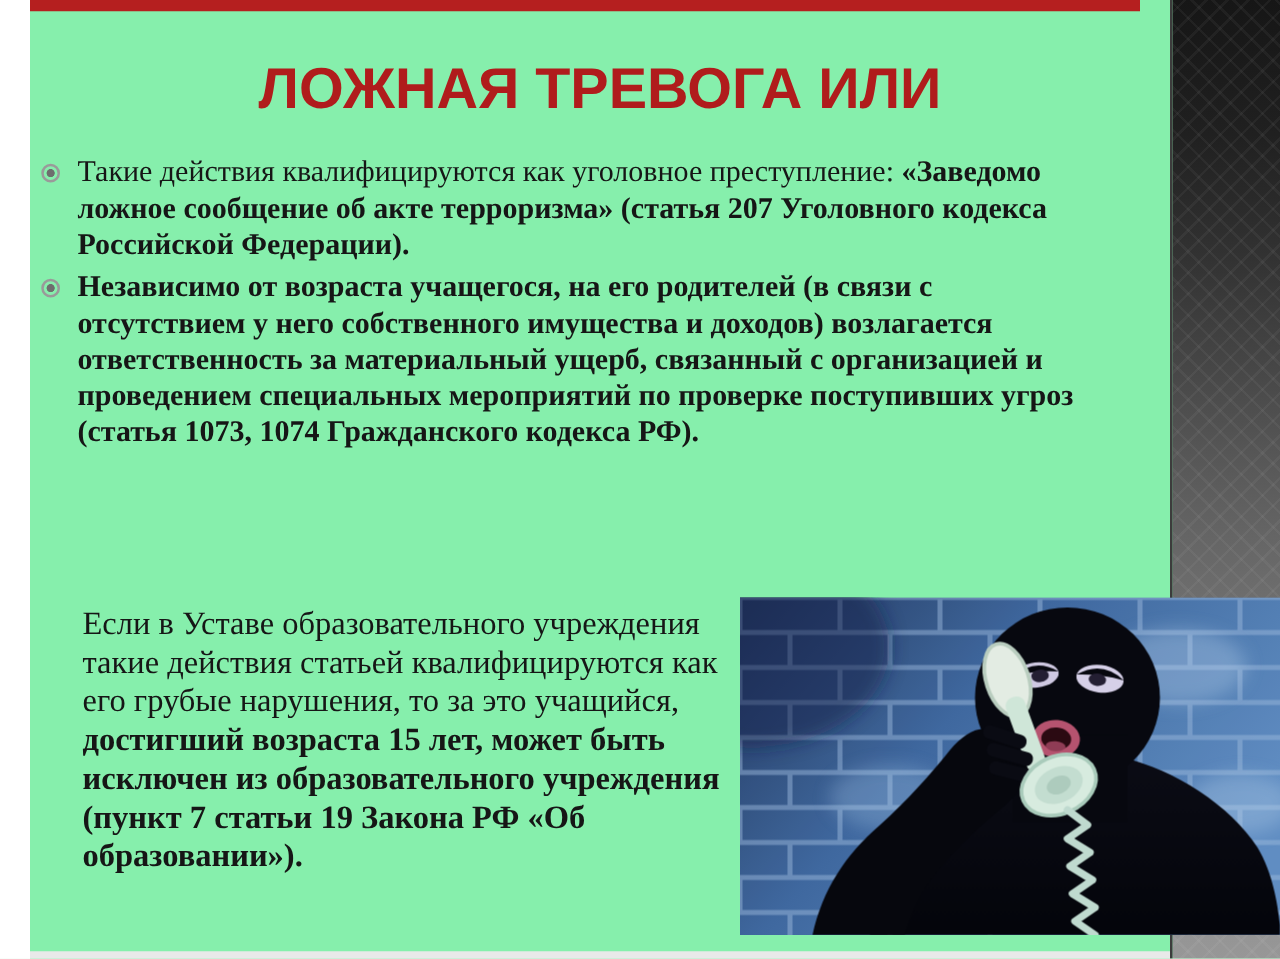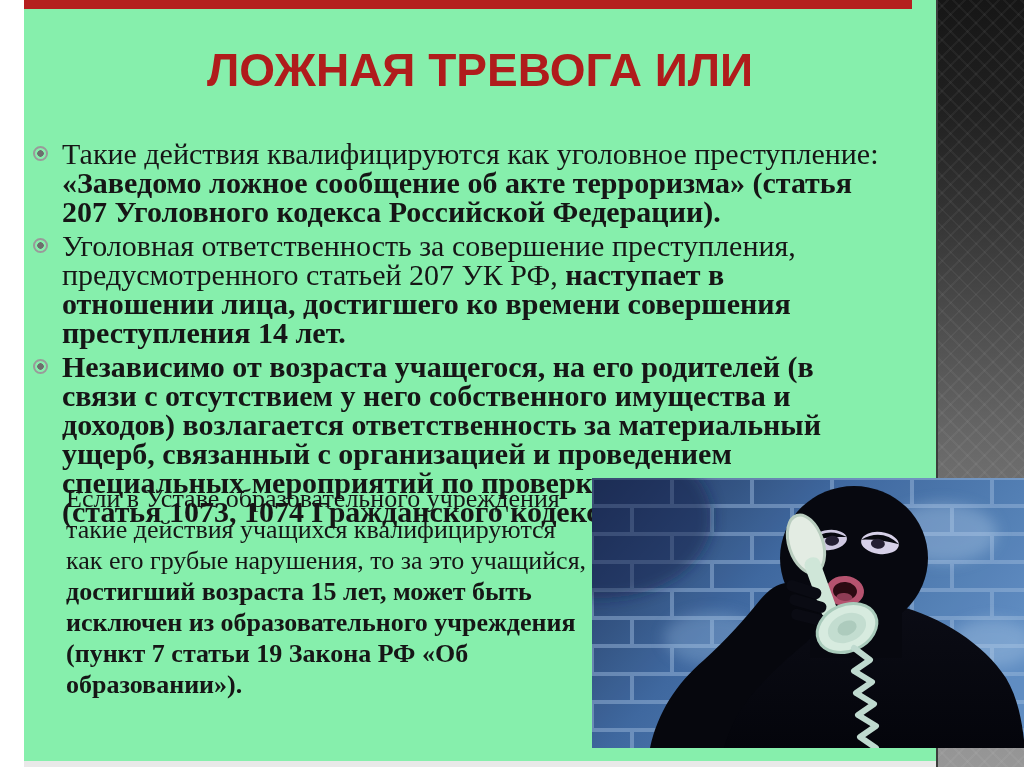--- a/index.html
+++ b/index.html
@@ -17,22 +17,22 @@
       linear-gradient(180deg,#161616 0%,#202020 14%,#343434 28%,#4d4d4d 42%,
                       #656565 56%,#787878 70%,#888888 84%,#979797 100%);}
 
   .bottom-edge{position:absolute;bottom:0;left:0;width:912px;height:6px;background:#e9e9e9;}
 
   .title{position:absolute;top:13px;left:0;width:912px;text-align:center;
          font-family:"Liberation Sans",sans-serif;font-weight:bold;
          color:#b01c1c;font-size:46px;line-height:52px;letter-spacing:0;}
   .title span{display:block;}
 
-  .bullets{position:absolute;top:139px;left:8px;width:850px;margin:0;padding:0;
-           list-style:none;font-size:30px;line-height:29px;color:#161616;}
+  .bullets{position:absolute;top:124px;left:8px;width:850px;margin:0;padding:0;
+           list-style:none;font-size:24px;line-height:29px;color:#161616;}
   .bullets li{position:relative;padding-left:30px;margin:0 0 5px 0;}
   .bullet-ring{position:absolute;left:1px;top:7px;width:11px;height:11px;
     border:2px solid #9a9a9a;border-radius:50%;
     background:radial-gradient(circle at 50% 50%, #6e6e6e 0 3px, rgba(0,0,0,0) 3.5px);}
   .bullets b, .note b{font-weight:bold;}
 
   .note{position:absolute;top:483px;left:42px;width:522px;margin:0;
         font-size:26px;line-height:31px;color:#161616;}
 
   .photo{position:absolute;top:478px;left:568px;width:432px;height:270px;}
@@ -51,30 +51,26 @@
     <span>ЛОЖНАЯ ТРЕВОГА ИЛИ</span>
   </h1>
 
   <ul class="bullets">
     <li>
       <span class="bullet-ring"></span>
       <span>Такие действия квалифицируются как уголовное преступление: </span><b>«Заведомо ложное сообщение об акте терроризма» (статья 207 Уголовного кодекса Российской Федерации).</b>
     </li>
     <li>
       <span class="bullet-ring"></span>
-      <span>Уголовная ответственность за совершение преступления, предусмотренного статьей 207 УК РФ, </span><b>наступает в отношении лица, достигшего ко времени совершения преступления 14 лет.</b>
-    </li>
-    <li>
-      <span class="bullet-ring"></span>
       <span></span><b>Независимо от возраста учащегося, на его родителей (в связи с отсутствием у него собственного имущества и доходов) возлагается ответственность за материальный ущерб, связанный с организацией и проведением специальных мероприятий по проверке поступивших угроз (статья 1073, 1074 Гражданского кодекса РФ).</b>
     </li>
   </ul>
 
   <p class="note">
-    <span>Если в Уставе образовательного учреждения такие действия учащихся квалифицируются как его грубые нарушения, то за это учащийся, </span><b>достигший возраста 15 лет, может быть исключен из образовательного учреждения (пункт 7 статьи 19 Закона РФ «Об образовании»).</b>
+    <span>Если в Уставе образовательного учреждения такие действия статьей квалифицируются как его грубые нарушения, то за это учащийся, </span><b>достигший возраста 15 лет, может быть исключен из образовательного учреждения (пункт 7 статьи 19 Закона РФ «Об образовании»).</b>
   </p>
 
   <div class="photo">
     <svg viewBox="0 0 432 270" preserveAspectRatio="none">
       <defs>
         <linearGradient id="wallg" x1="0" y1="0" x2="1" y2="0.55">
           <stop offset="0" stop-color="#1c3158"></stop>
           <stop offset="0.45" stop-color="#3a649c"></stop>
           <stop offset="1" stop-color="#5b8ac0"></stop>
         </linearGradient>

